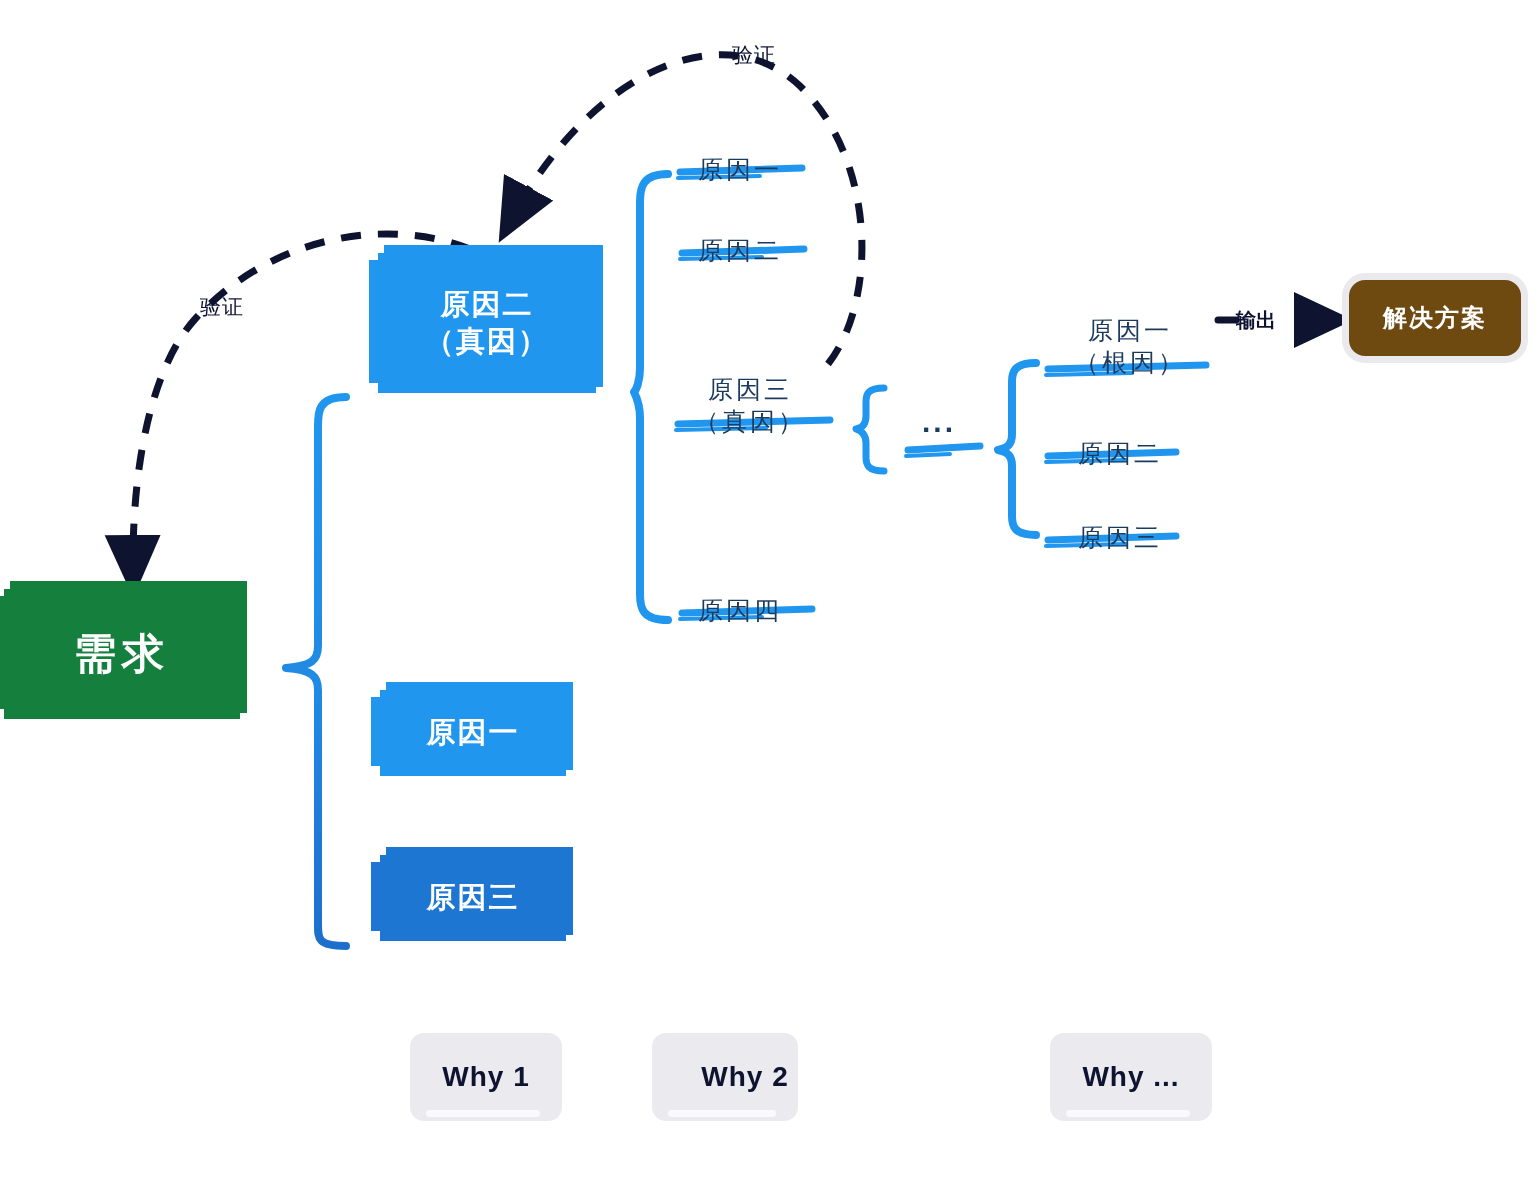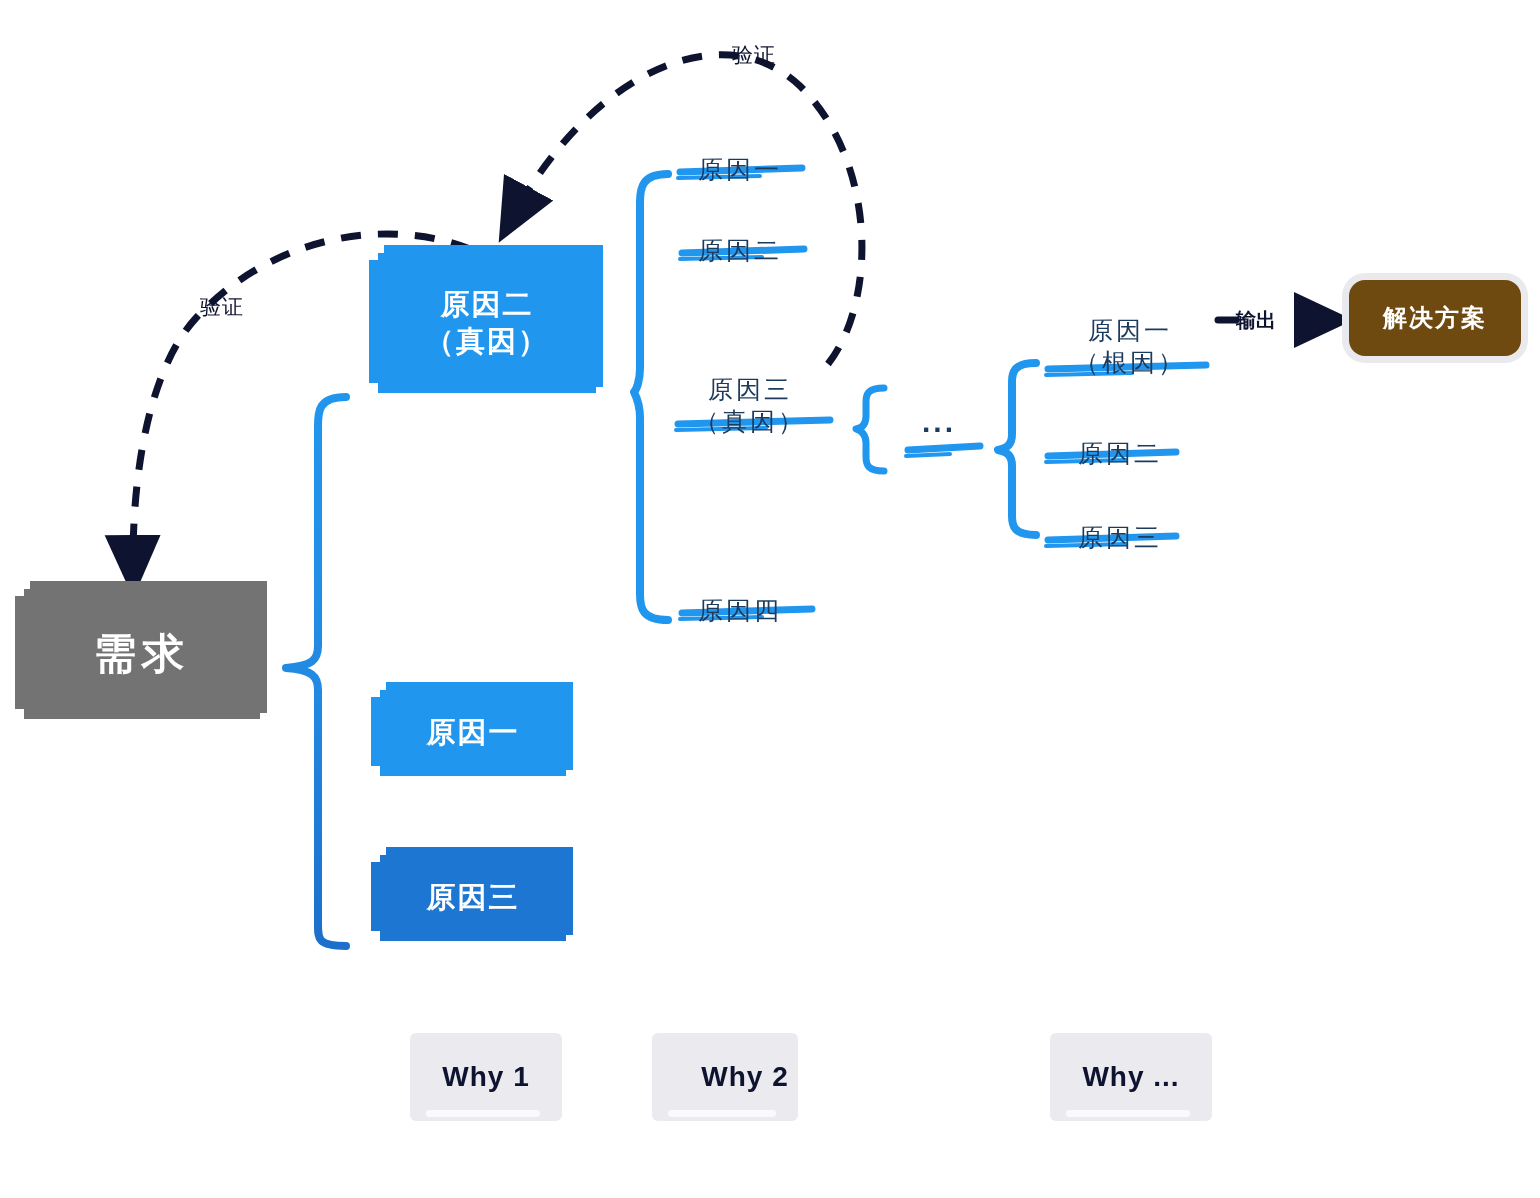--- a/index.html
+++ b/index.html
@@ -53,25 +53,25 @@
     z-index: 1;
   }
   .rough::before {
     left: -9px; top: 7px; right: 5px; bottom: 10px;
   }
   .rough::after {
     left: 6px; top: -8px; right: -7px; bottom: 6px;
   }
 
   #node-requirement {
-    left: 24px;
+    left: 4px;
     top: 589px;
     width: 236px;
     height: 130px;
-    background: #737373;
+    background: #15803d;
     font-size: 42px;
     font-weight: bold;
     letter-spacing: 6px;
   }
   #node-cause2-true {
     left: 378px;
     top: 253px;
     width: 218px;
     height: 140px;
     background: #2196EE;
@@ -142,21 +142,21 @@
     font-size: 20px;
     font-weight: bold;
     letter-spacing: 0px;
   }
 
   
   .why-chip {
     position: absolute;
     height: 88px;
     background: #EBEBEF;
-    border-radius: 6px;
+    border-radius: 14px;
     display: flex;
     align-items: center;
     justify-content: center;
     color: #0E1330;
     font-size: 28px;
     font-weight: bold;
     letter-spacing: 1px;
     box-sizing: border-box;
   }
   .why-chip::before {

